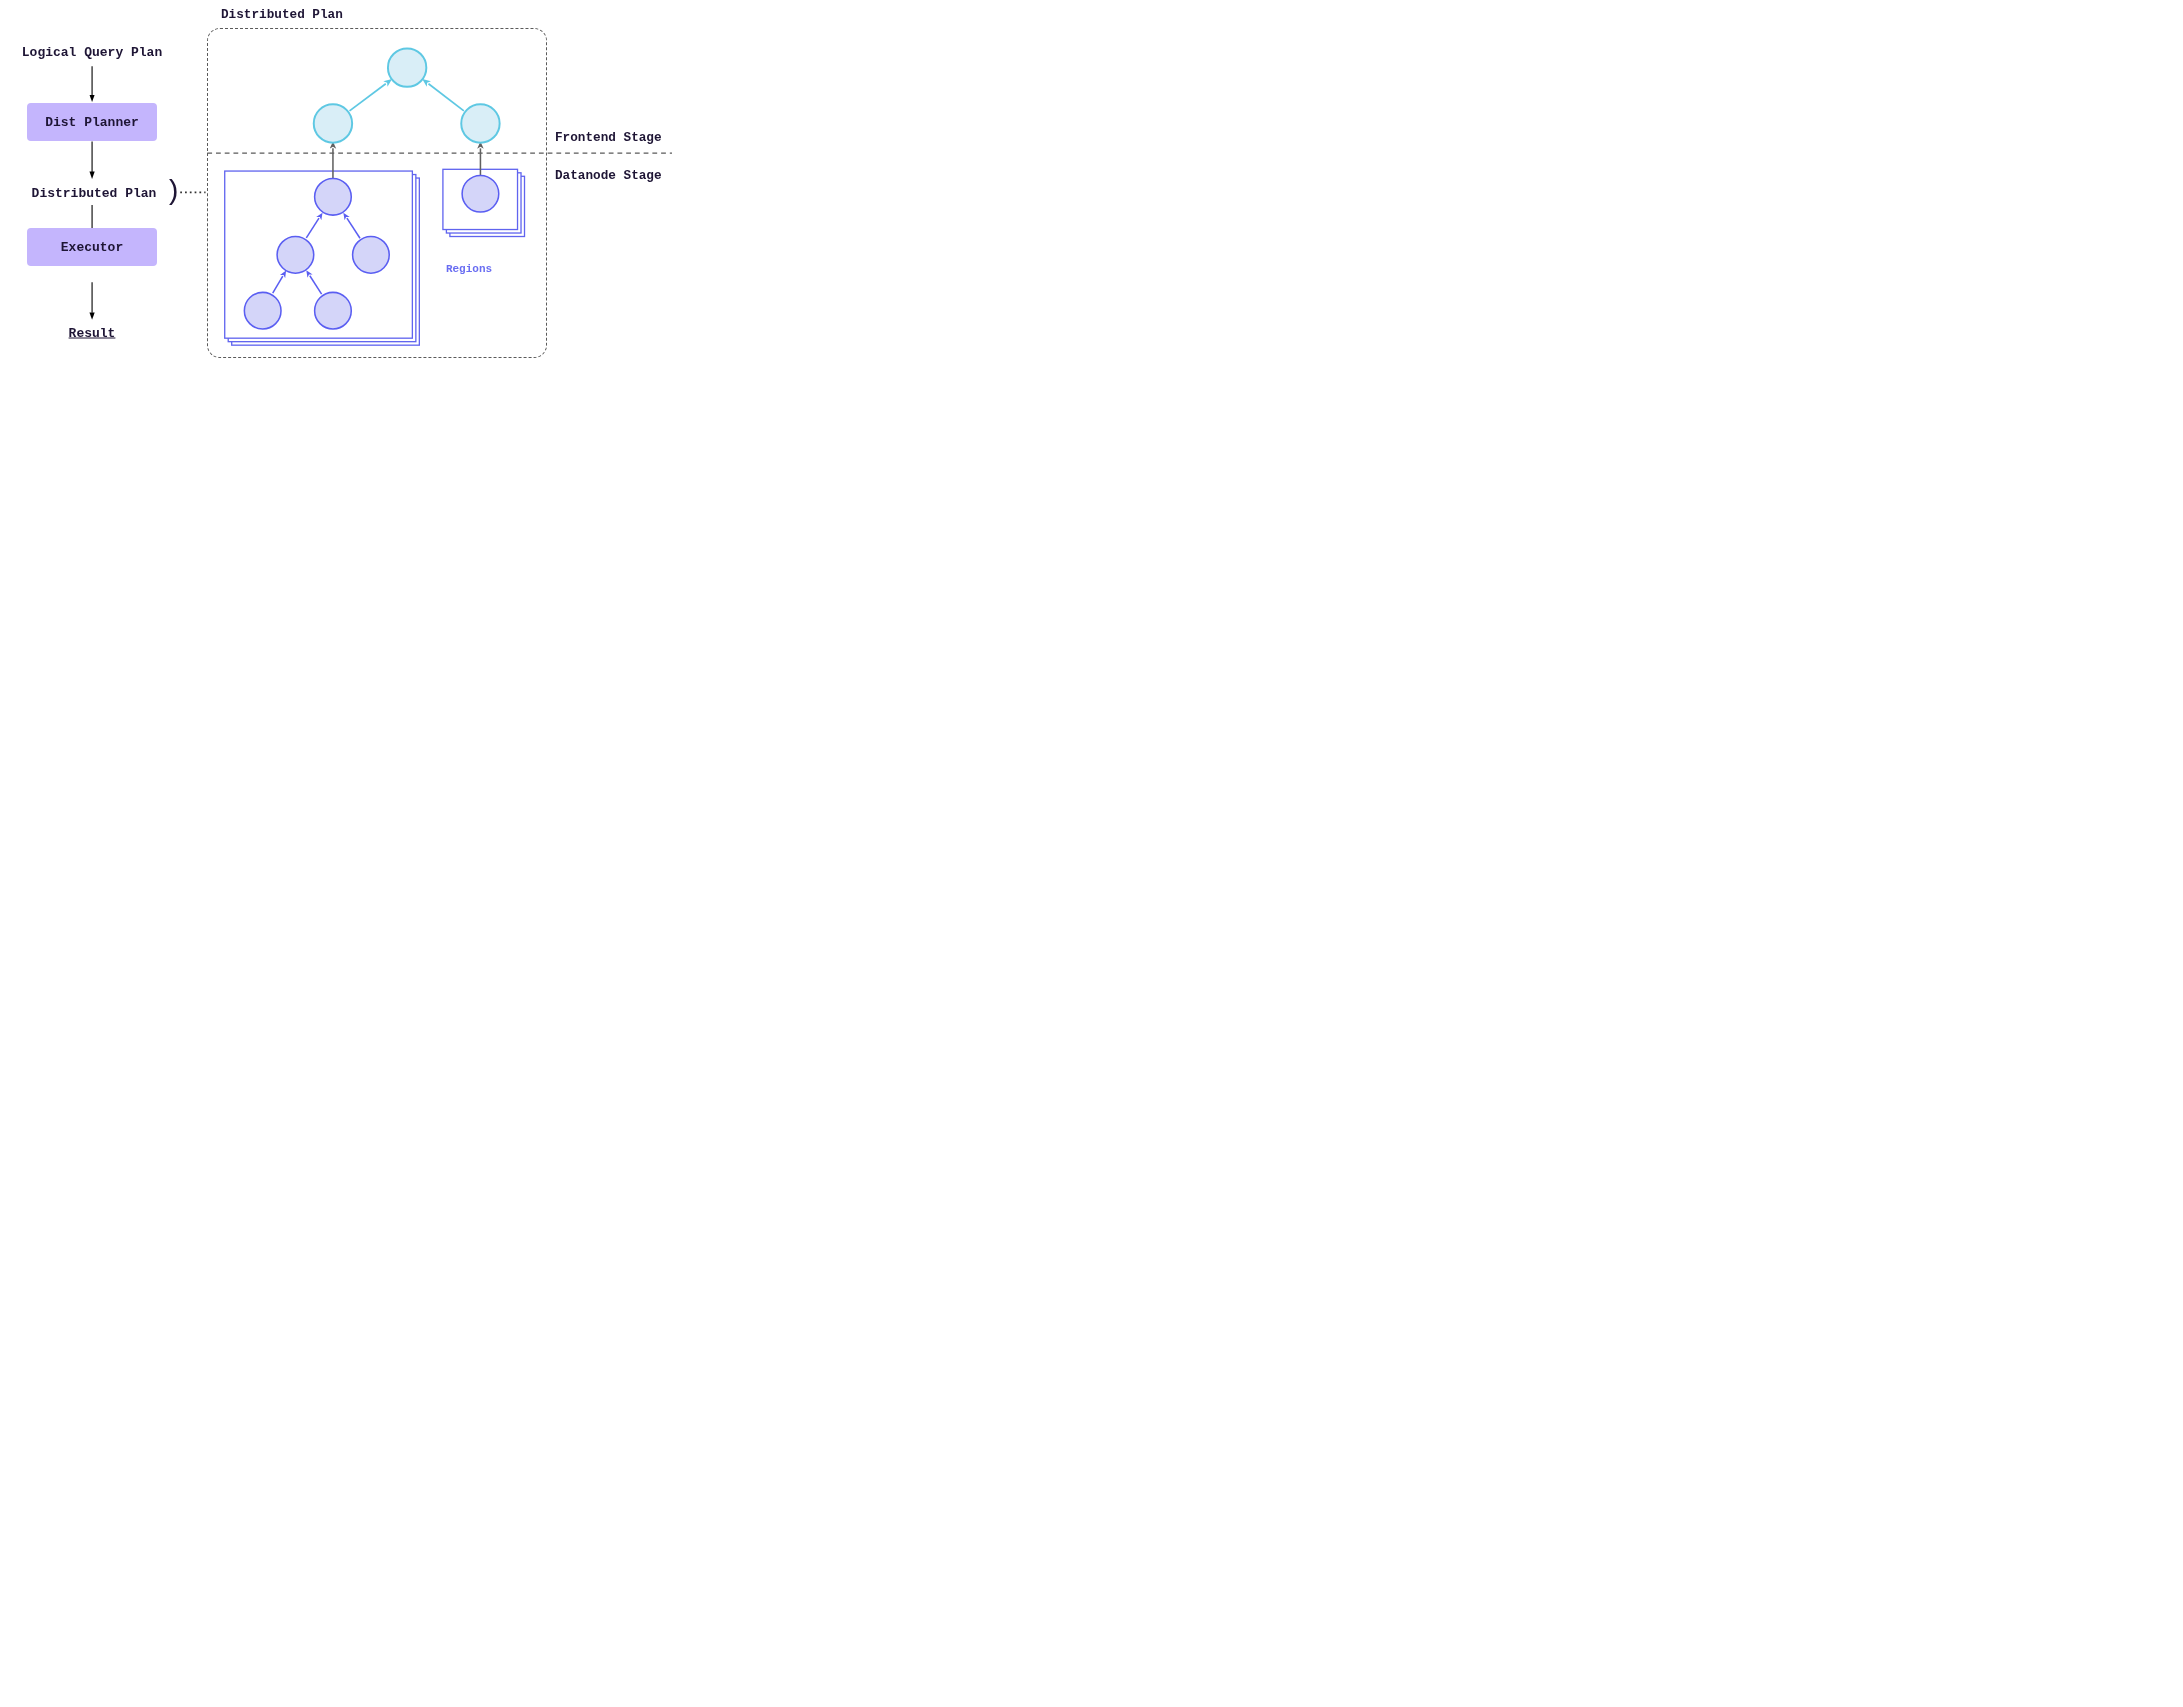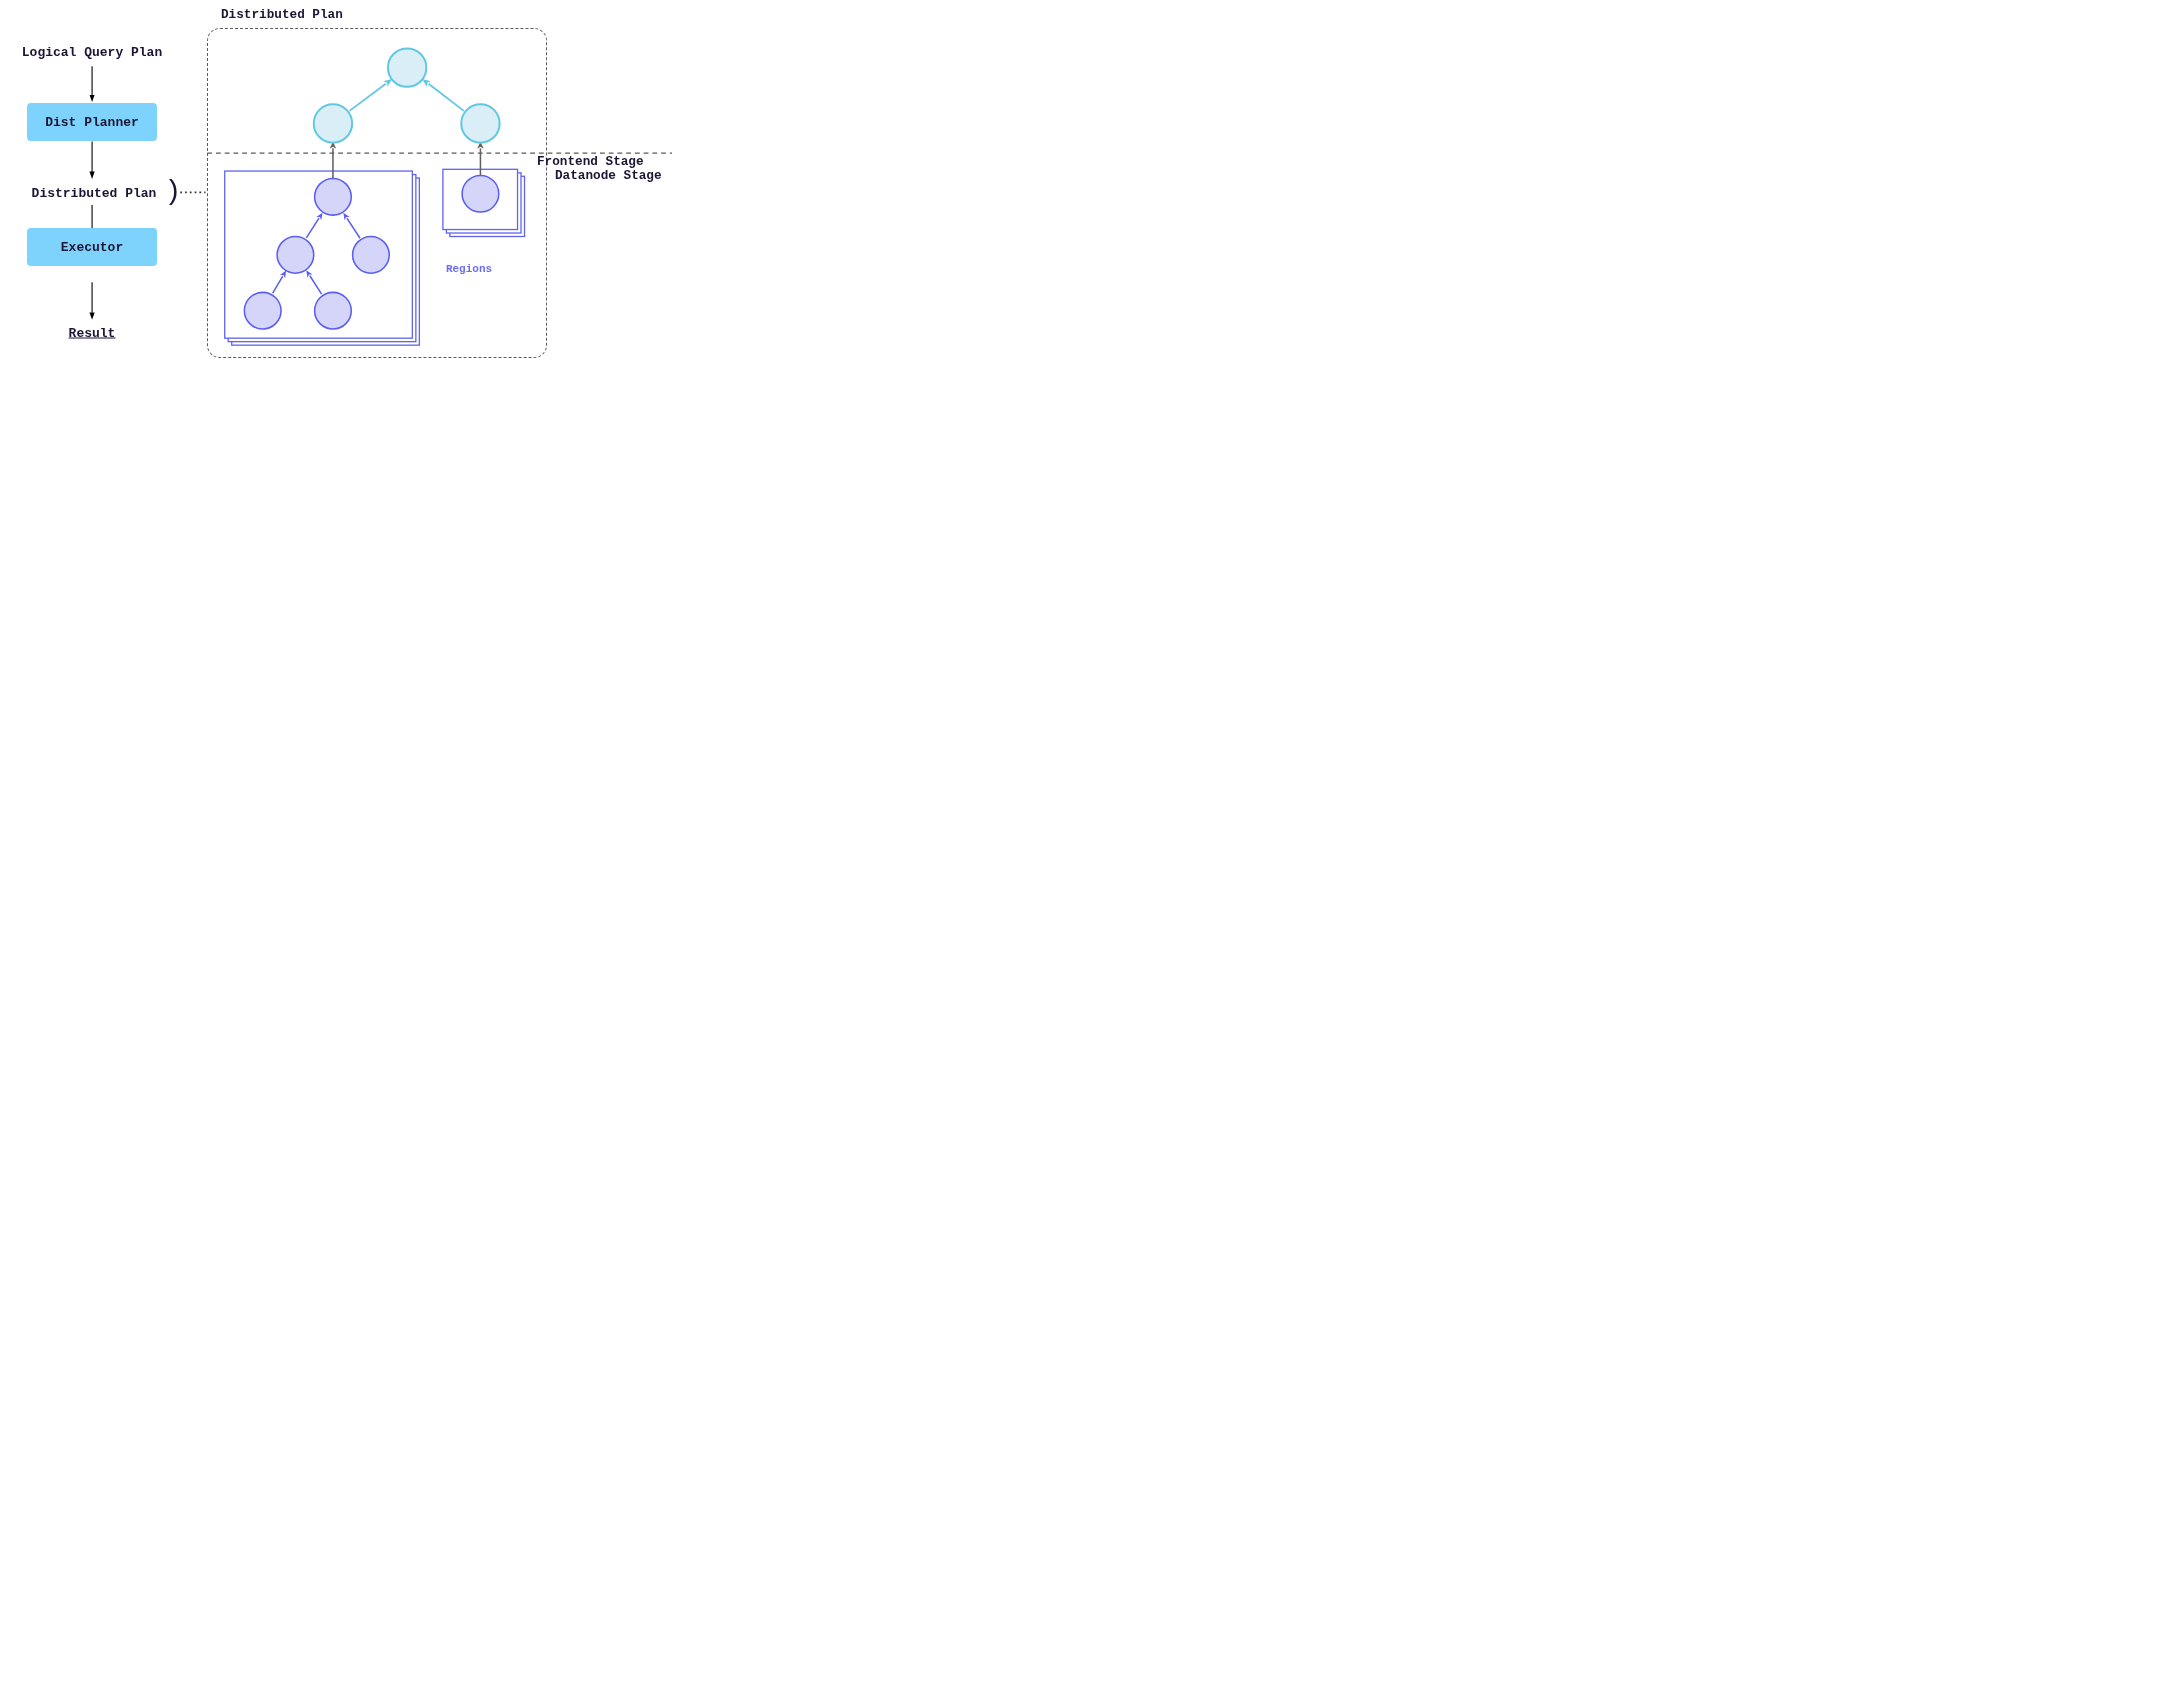--- a/index.html
+++ b/index.html
@@ -17,21 +17,21 @@
     font-weight: bold;
     white-space: nowrap;
     transform: translate(-50%, -50%);
     text-align: center;
   }
   .label.big   { font-size: 13px; }
   .label.small { font-size: 12.7px; }
   .label.left-anchor { transform: translate(0, -50%); }
   .flow-box {
     position: absolute;
-    background: #7dd3fc;
+    background: #c4b5fd;
     border-radius: 3.9px;
     display: flex;
     align-items: center;
     justify-content: center;
   }
   .flow-box .label { position: static; transform: none; }
   .brace {
     position: absolute;
     color: #1e1535;
     font-weight: normal;
@@ -144,20 +144,20 @@
   <div class="brace" style="left:173px; top:193px;">)</div>
 
   <div class="flow-box" style="left:27px; top:228px; width:130px; height:38px;">
     <div class="label big">Executor</div>
   </div>
 
   <div class="label big" style="left:92px; top:333px;text-decoration:underline;">Result</div>
 
   <div class="label small left-anchor" style="left:221px; top:14.4px;">Distributed Plan</div>
 
-  <div class="label small left-anchor" style="left:537px; top:137px;margin-top:24px;">Frontend Stage</div>
+  <div class="label small left-anchor" style="left:555px; top:137px;">Frontend Stage</div>
 
   <div class="label small left-anchor" style="left:555px; top:175px;">Datanode Stage</div>
 
   <div class="region-label" style="left:469px; top:269px;">Regions</div>
 
 </div>
 
 
 </body></html>

